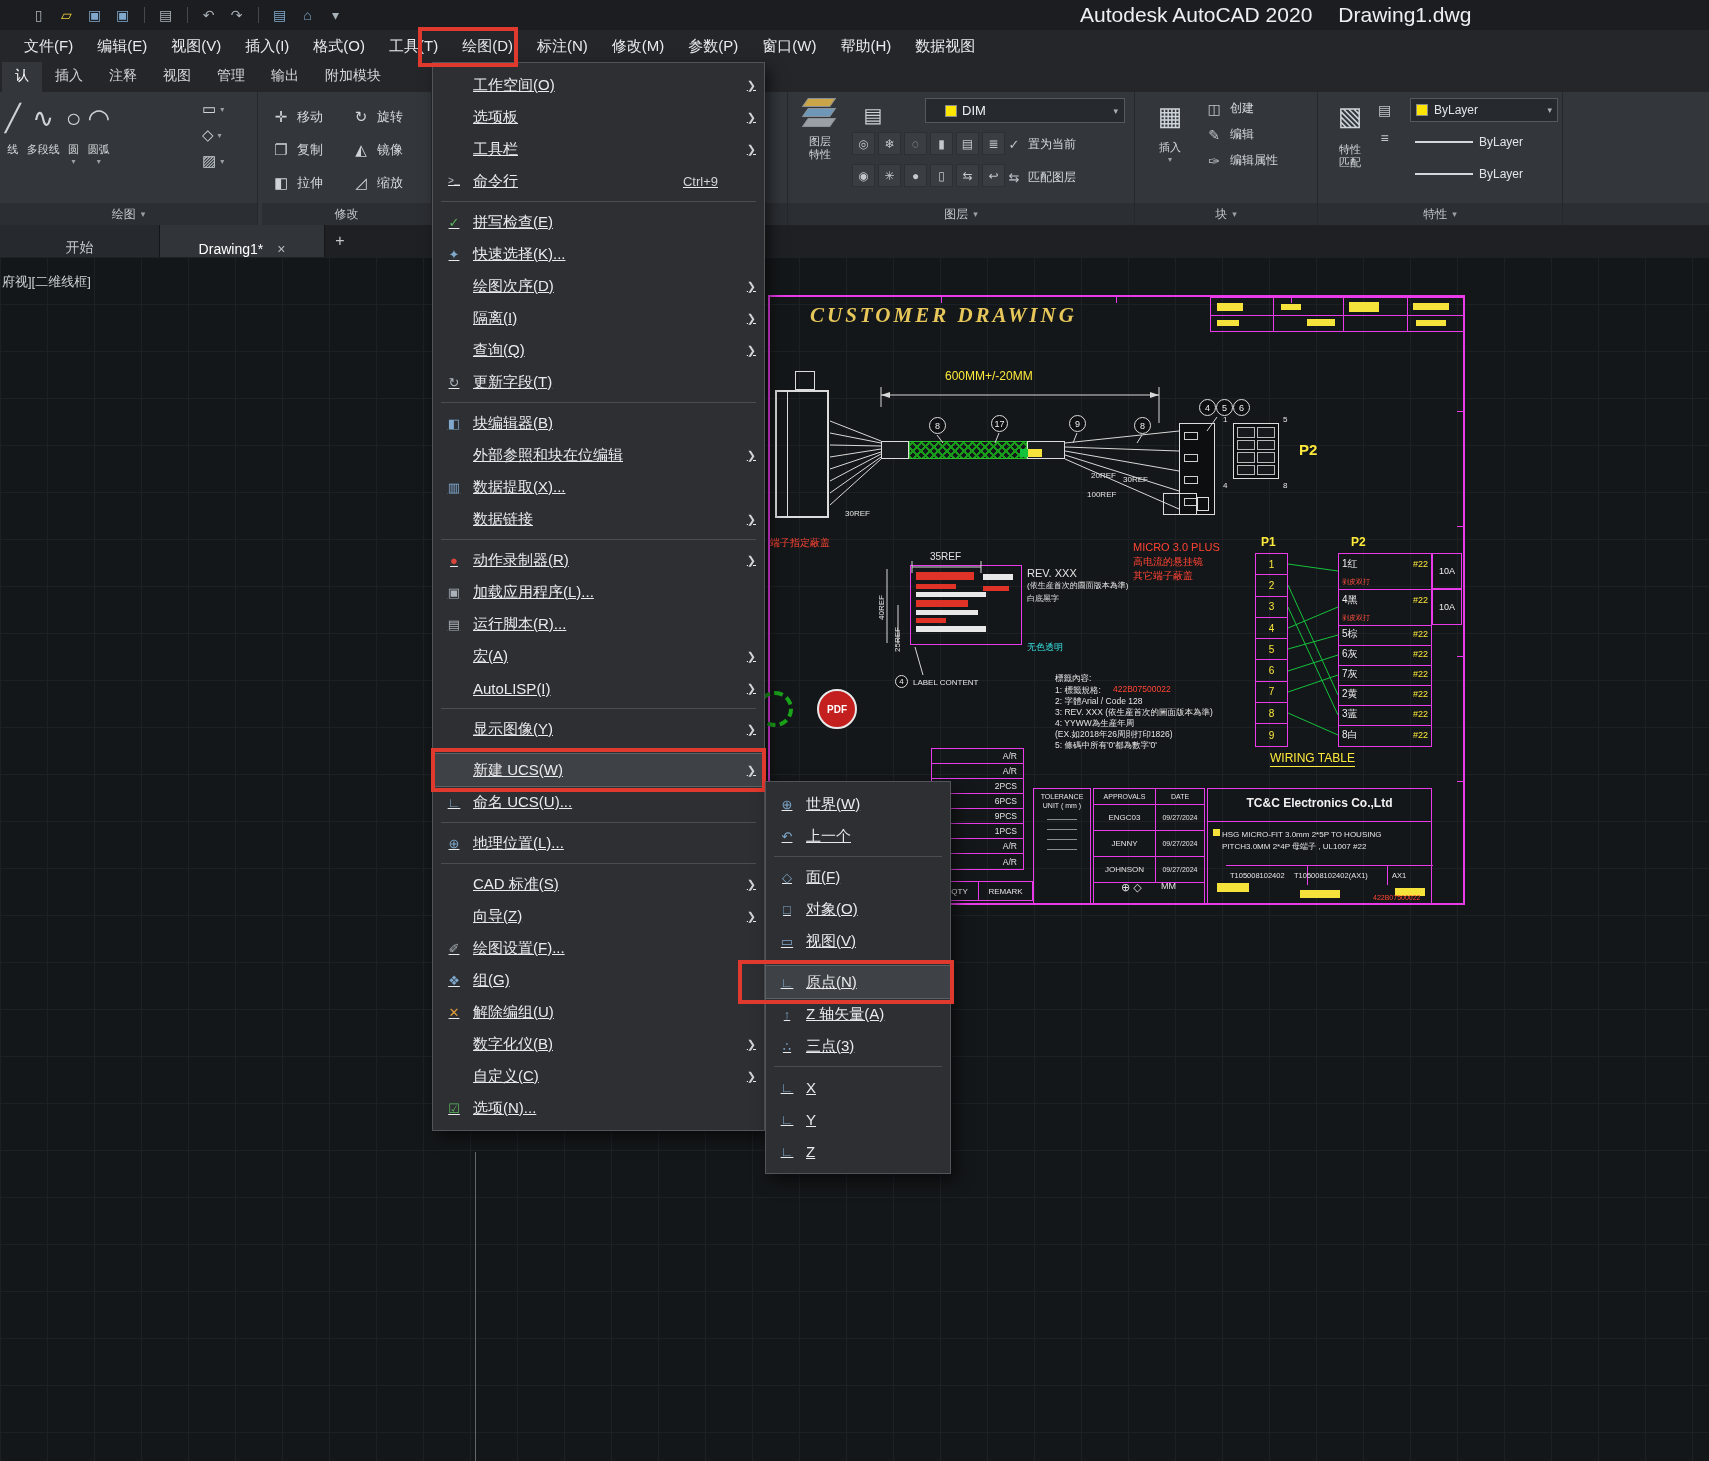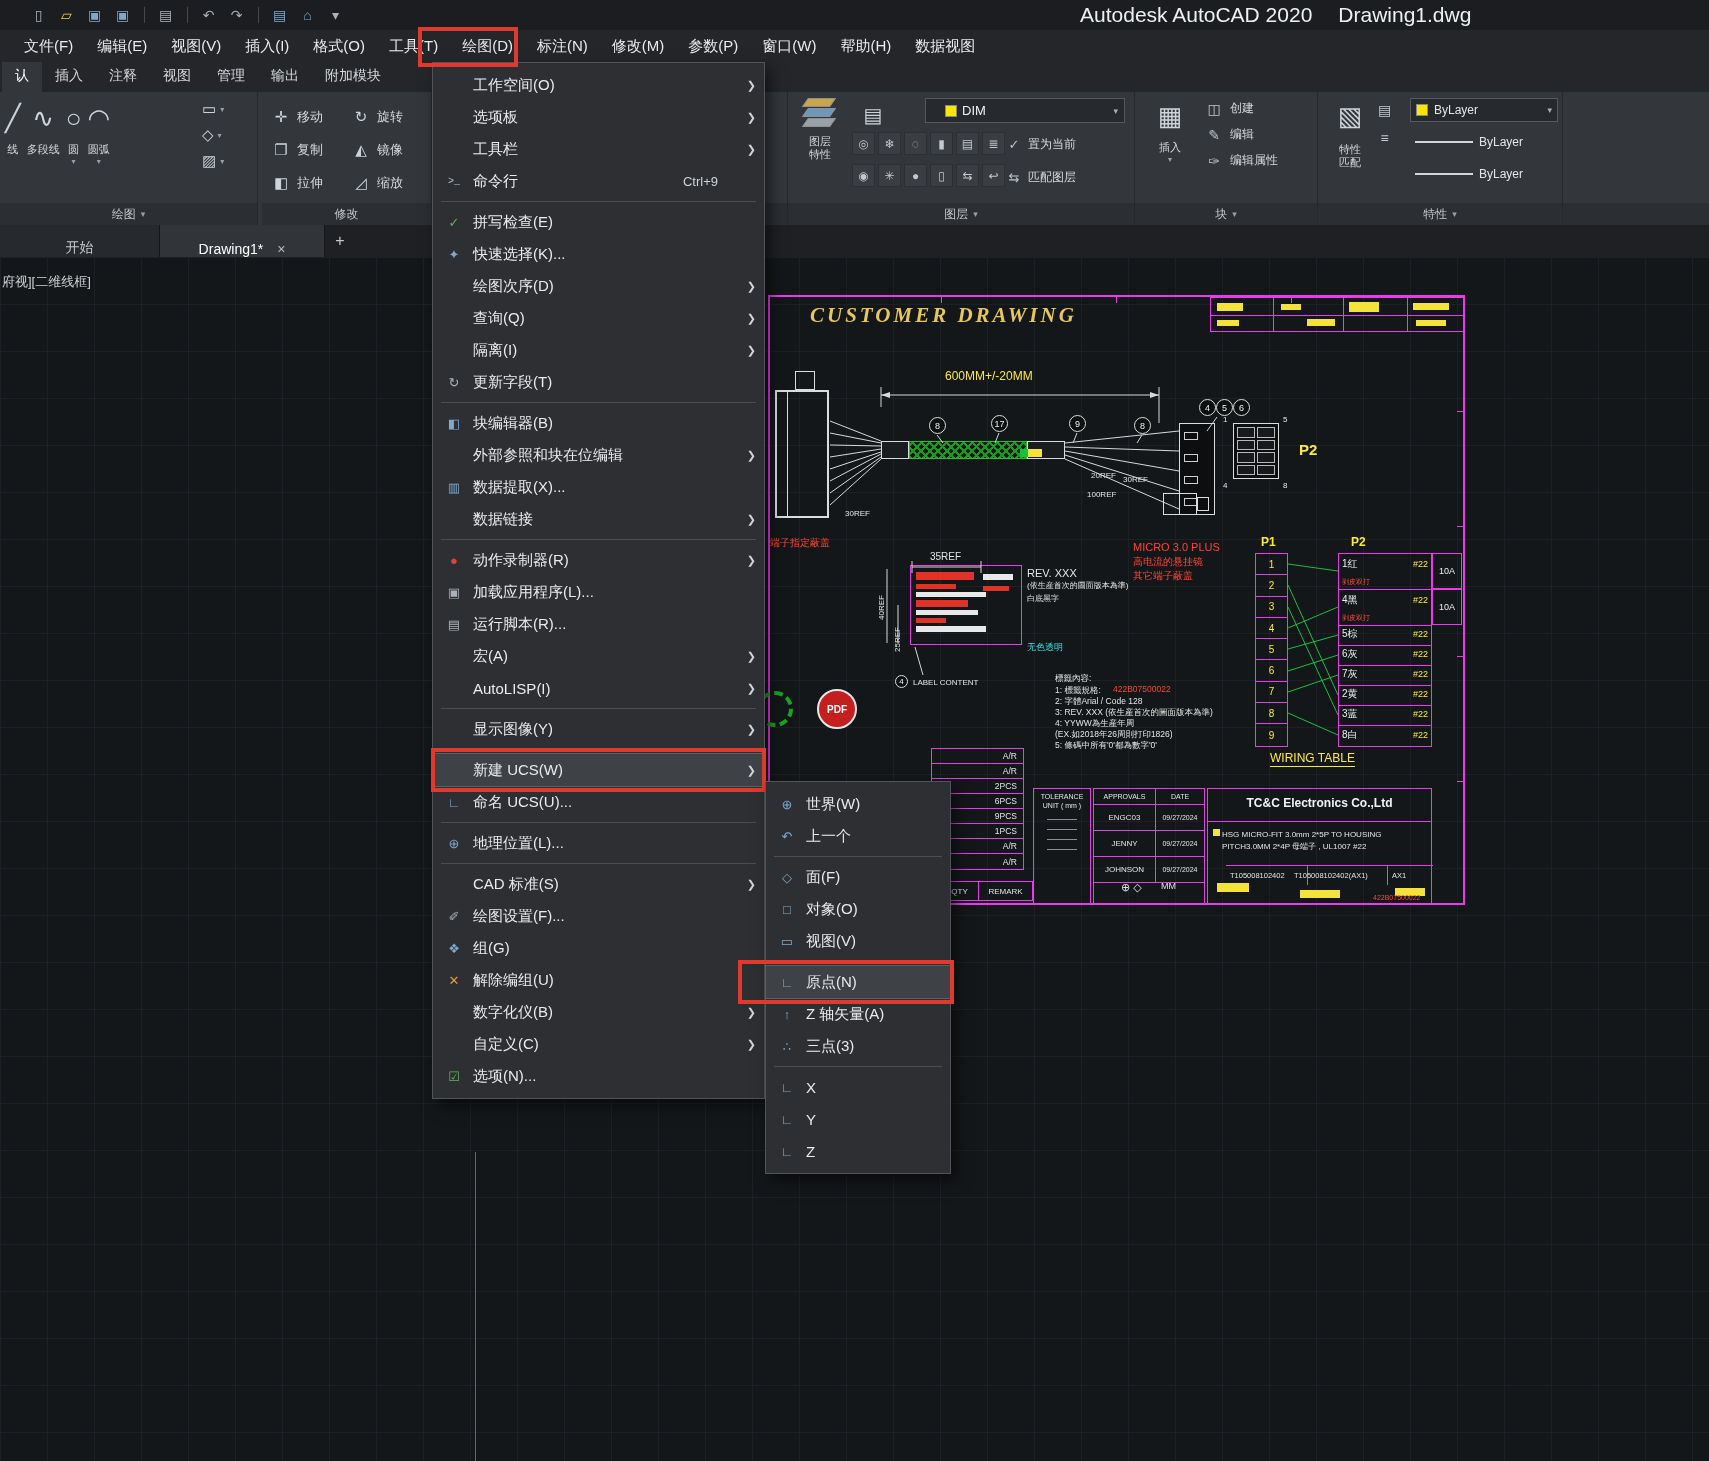--- a/index.html
+++ b/index.html
@@ -93,21 +93,21 @@
   .canvas{position:absolute;top:257px;left:0;right:0;bottom:0;background:#141719;
     background-image:linear-gradient(#1d2125 1px,transparent 1px),linear-gradient(90deg,#1d2125 1px,transparent 1px);
     background-size:47px 47px;z-index:1;}
   .vplabel{position:absolute;left:2px;top:273px;font-size:13px;color:#cfd3d7;z-index:2;}
   .crossv{position:absolute;left:475px;top:1152px;width:1px;height:309px;background:#63676c;z-index:2;}
 
   
   .menu{position:absolute;background:#2d2f33;border:1px solid #515559;box-shadow:5px 7px 14px rgba(0,0,0,.55);padding:6px 0;z-index:40;}
   .tools-menu{left:432px;top:62px;width:333px;}
   .ucs-menu{left:765px;top:781px;width:186px;z-index:45;}
-  .mi{position:relative;height:32px;display:flex;align-items:center;padding:0 8px;font-size:15px;color:#e8eaec;}
+  .mi{position:relative;height:32px;display:flex;align-items:center;padding:0 8px;font-size:15px;color:#e8eaec;text-decoration:underline;}
   .mi-icon{width:26px;height:22px;display:flex;align-items:center;justify-content:center;font-size:13px;color:#b9c2cb;flex:none;}
   .mi-icon.mono{font-family:"Liberation Mono",monospace;font-size:10px;}
   .mi-label{margin-left:6px;flex:1;white-space:nowrap;}
   .mi-short{font-size:13px;color:#cfd3d7;margin-right:24px;}
   .mi-arrow{width:14px;text-align:right;font-size:11px;color:#cfd3d7;}
   .mi.arrow .mi-arrow::after{content:"❯";}
   .msep{height:9px;position:relative;margin:0 8px;}
   .msep::after{content:"";position:absolute;left:0;right:0;top:4px;border-top:1px solid #4a4e52;}
   .mi.hover{background:#3e4247;outline:1px solid #5c6065;}
   .mi.annot::after{content:"";position:absolute;left:-2px;right:-2px;top:-6px;bottom:-6px;border:4px solid #e0392e;pointer-events:none;}
@@ -973,27 +973,27 @@
       <span class="mi-arrow"></span>
     </div>
     <div class="mi arrow">
       <span class="mi-icon"></span>
       <span class="mi-label">绘图次序(D)</span>
       <span class="mi-short"></span>
       <span class="mi-arrow"></span>
     </div>
     <div class="mi arrow">
       <span class="mi-icon"></span>
+      <span class="mi-label">隔离(I)</span>
+      <span class="mi-short"></span>
+      <span class="mi-arrow"></span>
+    </div>
+    <div class="mi arrow">
+      <span class="mi-icon"></span>
       <span class="mi-label">查询(Q)</span>
-      <span class="mi-short"></span>
-      <span class="mi-arrow"></span>
-    </div>
-    <div class="mi arrow">
-      <span class="mi-icon"></span>
-      <span class="mi-label">隔离(I)</span>
       <span class="mi-short"></span>
       <span class="mi-arrow"></span>
     </div>
     <div class="mi">
       <span class="mi-icon c-gray">↻</span>
       <span class="mi-label">更新字段(T)</span>
       <span class="mi-short"></span>
       <span class="mi-arrow"></span>
     </div>
     <div class="msep"></div>
@@ -1076,20 +1076,26 @@
     <div class="mi">
       <span class="mi-icon c-blue">⊕</span>
       <span class="mi-label">地理位置(L)...</span>
       <span class="mi-short"></span>
       <span class="mi-arrow"></span>
     </div>
     <div class="msep"></div>
     <div class="mi arrow">
       <span class="mi-icon"></span>
       <span class="mi-label">CAD 标准(S)</span>
+      <span class="mi-short"></span>
+      <span class="mi-arrow"></span>
+    </div>
+    <div class="mi arrow">
+      <span class="mi-icon"></span>
+      <span class="mi-label">向导(Z)</span>
       <span class="mi-short"></span>
       <span class="mi-arrow"></span>
     </div>
     <div class="mi">
       <span class="mi-icon c-gray">✐</span>
       <span class="mi-label">绘图设置(F)...</span>
       <span class="mi-short"></span>
       <span class="mi-arrow"></span>
     </div>
     <div class="mi">

